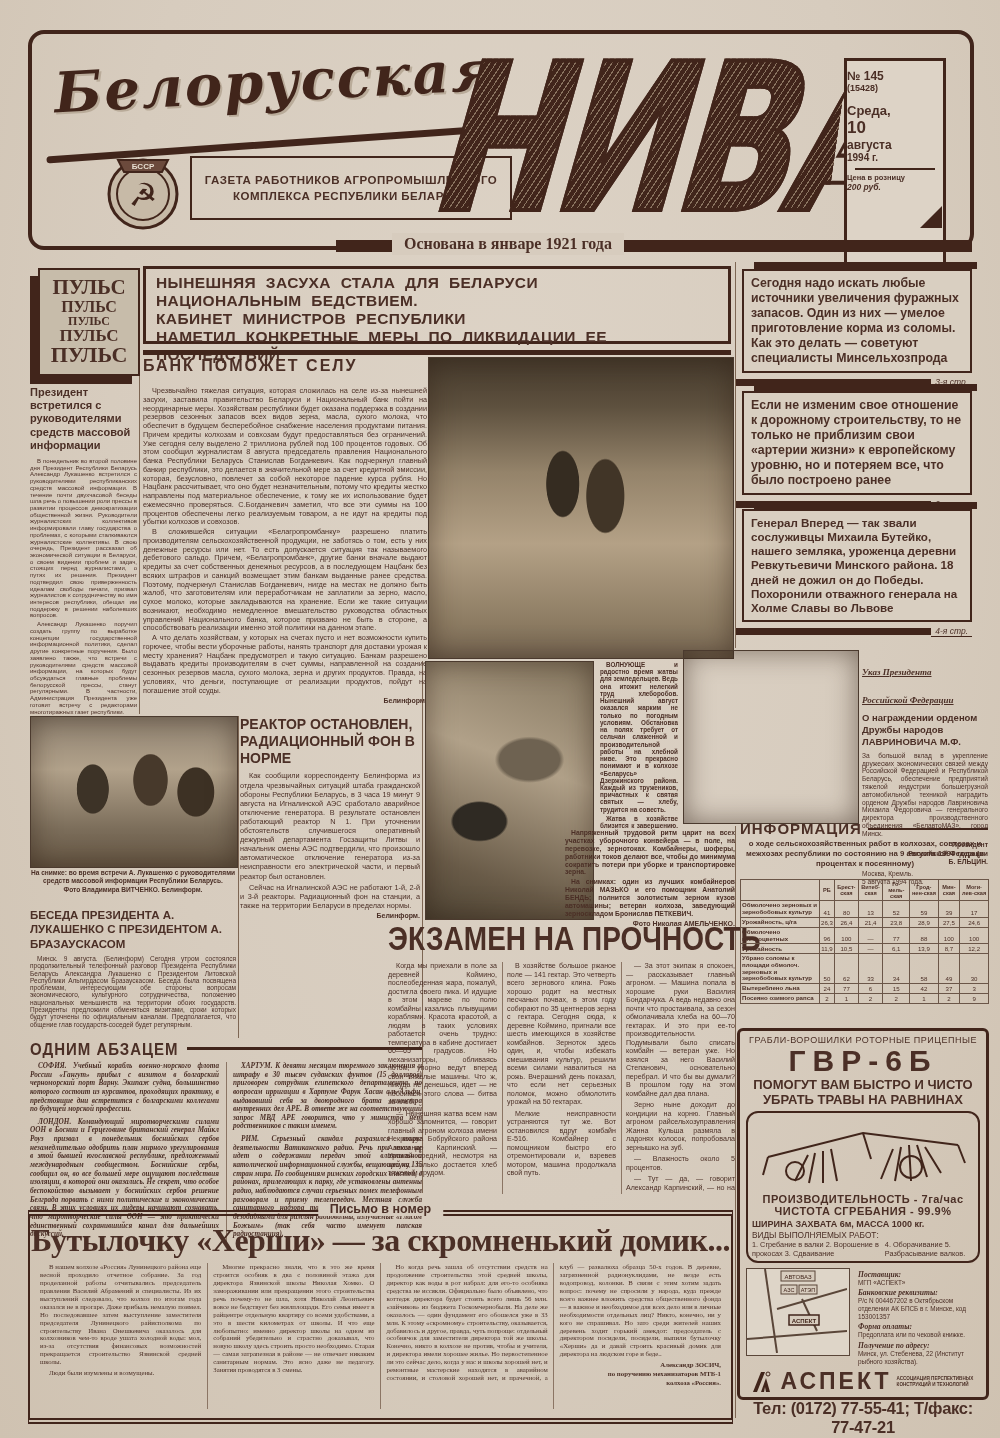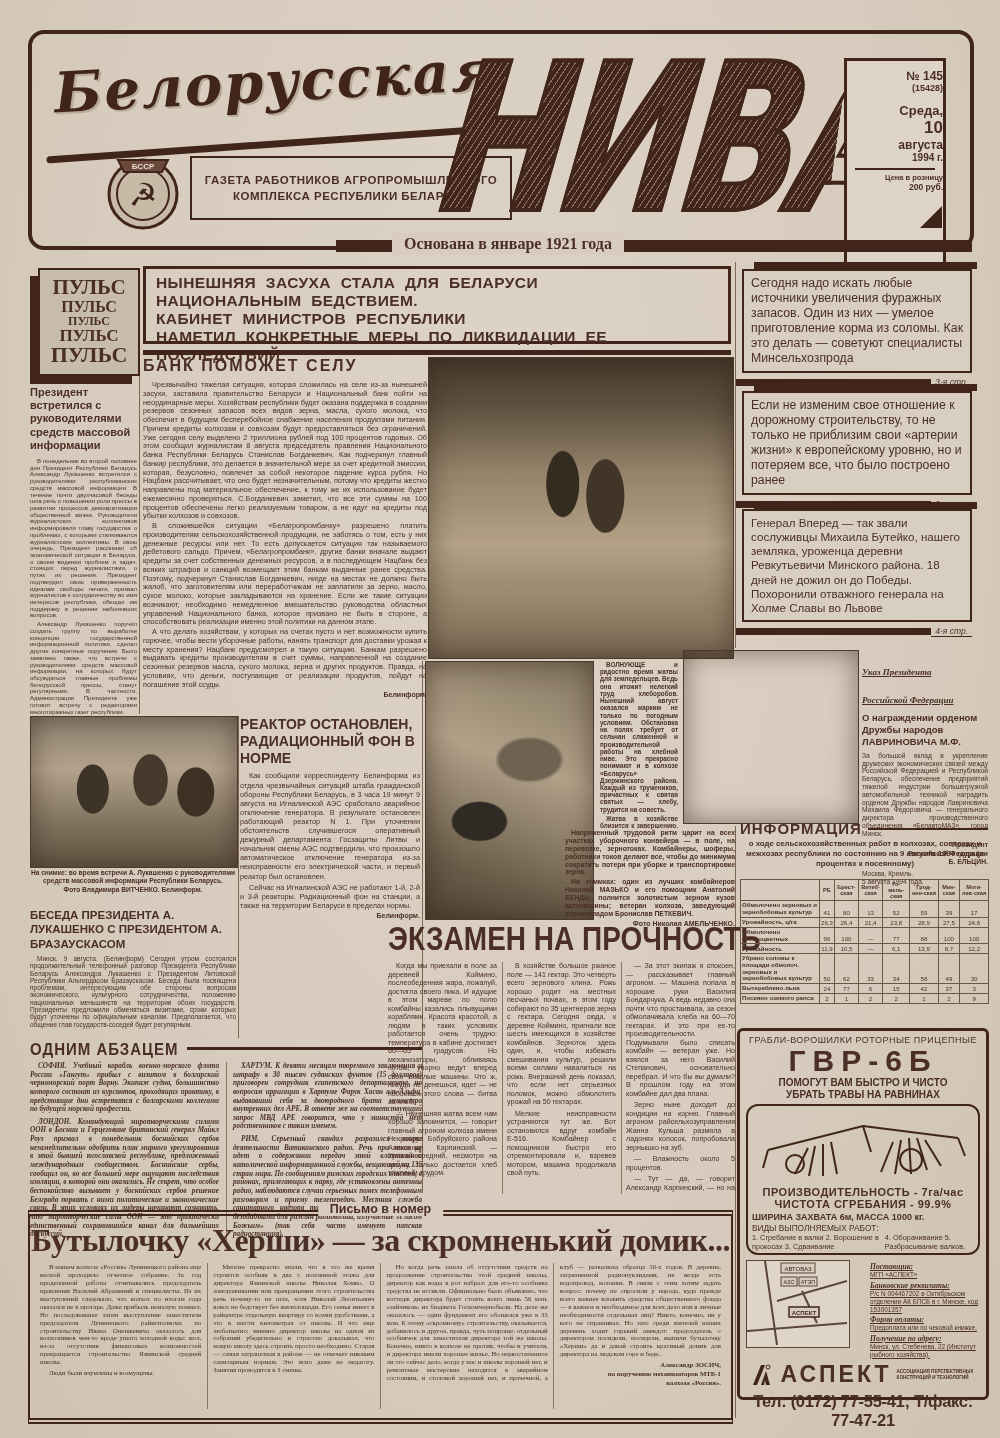--- a/index.html
+++ b/index.html
@@ -19,26 +19,26 @@
   #emblem svg{display:block;}
   #gazette-box{left:158px;top:122px;width:318px;height:60px;border:2px solid #41251b;
     display:flex;flex-direction:column;justify-content:center;gap:4px;text-align:center;
     font-weight:bold;font-size:11.5px;letter-spacing:.5px;}
   #niva{left:432px;top:-14px;width:390px;height:230px;font:italic 900 152px "DejaVu Sans",sans-serif;
     letter-spacing:-6px;color:#41251b;transform:skewX(-8deg) scaleY(1.35);transform-origin:left top;
     background:repeating-linear-gradient(125deg,#41251b 0 4px,#8a7460 4px 5px);
     -webkit-background-clip:text;background-clip:text;-webkit-text-fill-color:transparent;
     -webkit-text-stroke:3px #41251b;}
   #issue-box{left:812px;top:24px;width:102px;height:216px;border:3px solid #41251b;background:#ddd3c6;
-    text-align:right;font-weight:bold;padding-top:8px;box-sizing:border-box;}
+    text-align:left;font-weight:bold;padding-top:8px;box-sizing:border-box;}
   #issue-box .no{font-size:12px;} #issue-box .tot{font-size:9px;font-weight:bold;}
   #issue-box .d1{font-size:13px;margin-top:10px;} #issue-box .d2{font-size:17px;}
   #issue-box .d3{font-size:12px;} #issue-box .d4{font-size:10px;}
   #issue-box hr{border:none;border-top:2px solid #41251b;margin:5px 8px 3px;}
-  #issue-box .pl{font-size:7.5px;} #issue-box .pv{font-size:8.5px;}
+  #issue-box .pl{font-size:7.5px;} #issue-box .pv{font-size:8.5px;font-style:italic;}
   #issue-fold{left:888px;top:172px;width:0;height:0;border-left:22px solid transparent;border-bottom:22px solid #41251b;}
   #founded-bar{left:336px;top:240px;width:636px;height:12px;background:#41251b;}
   #founded-label{left:392px;top:233px;background:#d7ccbe;padding:2px 12px;
     font:bold 16px "Liberation Serif",serif;}
   
   .vrule{width:1px;background:#7d6653;}
   #vr1{left:139px;top:356px;height:358px;} #vr2{left:238px;top:716px;height:322px;}
   #vr3{left:422px;top:661px;height:532px;} #vr4a{left:735px;top:262px;height:386px;}
   #vr4b{left:735px;top:826px;height:592px;}
   
@@ -69,21 +69,21 @@
   #odnim-head .rule{flex:1;height:3px;background:#41251b;}
   #odnim-cols{margin-top:5px;columns:2;column-gap:14px;column-rule:1px solid #8b7564;
     font:bold italic 7.2px "Liberation Serif",serif;line-height:1.2;text-align:justify;}
   #odnim-cols p{margin:0 0 4px;text-indent:8px;}
   
   #lead-box{left:143px;top:266px;width:588px;height:78px;border:3px solid #41251b;box-sizing:border-box;
     padding:5px 10px;display:flex;flex-direction:column;justify-content:space-between;
     font-weight:bold;font-size:15.5px;letter-spacing:.4px;word-spacing:5px;}
   #lead-rule{left:143px;top:350px;width:588px;height:5px;background:#41251b;}
   #bank{left:143px;top:357px;width:284px;}
-  #bank h2{margin:0 0 6px;font-size:16px;letter-spacing:2px;}
+  #bank h2{margin:0 0 12px;font-size:16px;letter-spacing:2px;}
   #bank .smallbody{font-size:7.3px;line-height:1.2;}
   #bank .smallbody p{text-indent:9px;margin:0 0 1px;}
   #photo-wheat{left:428px;top:357px;width:304px;height:300px;
     background:radial-gradient(ellipse 26px 52px at 44% 42%,#352c21 62%,transparent 65%),
       radial-gradient(ellipse 30px 58px at 58% 46%,#413527 62%,transparent 65%),
       linear-gradient(180deg,#453a2c 0%,#5d503e 16%,#94836a 38%,#b4a186 62%,#8d7c63 88%,#776753 100%);}
   #photo-truck{left:425px;top:661px;width:167px;height:257px;
     background:radial-gradient(ellipse 48px 34px at 32% 62%,#2f2a23 55%,transparent 60%),
       radial-gradient(ellipse 60px 40px at 62% 38%,#6e6251 50%,transparent 58%),
       linear-gradient(200deg,#84765f 0%,#b1a189 40%,#695b48 80%,#4e4434 100%);}
@@ -99,21 +99,21 @@
   #reactor .smallbody p{text-indent:9px;margin:0 0 2px;}
   #ekz-title{left:388px;top:920px;width:347px;font-weight:900;font-size:28px;letter-spacing:0;
     white-space:nowrap;transform:scaleY(1.2);transform-origin:left top;}
   #ekz-cols{left:388px;top:962px;width:347px;height:232px;overflow:hidden;columns:3;column-gap:10px;
     column-rule:1px solid #8b7564;font-size:7.1px;line-height:1.2;text-align:justify;}
   #ekz-cols p{margin:0 0 3px;text-indent:8px;}
   
   .teaser{left:742px;width:230px;}
   #teaser-0{top:262px;} #teaser-1{top:384px;} #teaser-2{top:502px;}
   .t-top{height:7px;background:#41251b;margin:0 -5px 0 12px;}
-  .t-box{border:2px solid #41251b;padding:5px 7px;font-weight:normal;line-height:1.22;background:#d9cfc1;}
+  .t-box{border:2px solid #41251b;padding:5px 7px;font-weight:bold;line-height:1.22;background:#d9cfc1;}
   #teaser-0 .t-box,#teaser-1 .t-box{font-size:12.3px;}
   #teaser-2 .t-box{font-size:11.6px;}
   .t-bot{display:flex;align-items:center;margin-left:-6px;margin-top:4px;}
   .t-bar{flex:1;height:7px;background:#41251b;}
   .t-ref{font-style:italic;font-size:8.5px;padding:0 4px;border-bottom:1px solid #41251b;}
   #photo-oldman{left:683px;top:650px;width:174px;height:172px;
     background:radial-gradient(ellipse 34px 30px at 40% 32%,#4a3c2c 60%,transparent 66%),
       radial-gradient(ellipse 52px 66px at 42% 62%,#8a English7a66 40%,#6c5b4a 75%,transparent 80%),
       linear-gradient(160deg,#b3a48c 0%,#9c8c74 45%,#6f5f4c 100%);}
   #ukaz{left:862px;top:650px;width:126px;}
@@ -129,29 +129,29 @@
   #info-table{left:740px;top:879px;width:249px;border-collapse:collapse;font-size:6.1px;}
   #info-table th,#info-table td{border:1px solid #6b5648;padding:1px 1px;vertical-align:bottom;}
   #info-table thead th{font-size:5.6px;line-height:1.1;text-align:center;vertical-align:middle;word-break:break-word;}
   #info-table td{text-align:center;}
   #info-table .lbl{font-weight:bold;text-align:left;width:76px;line-height:1.1;}
   
   #gvr{left:737px;top:1028px;width:252px;height:372px;border:3px solid #41251b;border-radius:6px;
     box-sizing:border-box;padding:4px 6px;}
   #gvr .kick{font-size:9px;letter-spacing:.5px;text-align:center;}
   #gvr .big{font-weight:900;font-size:30px;letter-spacing:7px;text-align:center;line-height:1.05;}
-  #gvr .promise{font-weight:bold;font-size:10px;text-align:center;line-height:1.2;}
+  #gvr .promise{font-weight:bold;font-size:13px;text-align:center;line-height:1.2;}
   #gvr-inner{border:2px solid #41251b;border-radius:12px;margin-top:3px;padding:2px 4px;}
   #gvr-inner .prod{font-weight:900;font-size:11px;text-align:center;letter-spacing:.5px;}
   #gvr-inner .wid{font-weight:bold;font-size:9px;margin-top:2px;}
   #gvr-inner .wt{font-size:8.3px;margin-top:1px;}
   #gvr-works{display:flex;gap:6px;font-size:7.3px;line-height:1.3;}
   #gvr-bottom{display:flex;margin-top:5px;}
   #gvr-map{width:102px;height:86px;border:1px solid #5a4639;background:#ded5c8;position:relative;flex:none;}
-  #gvr-contacts{flex:1;padding-left:20px;font-size:6.4px;line-height:1.2;text-decoration:underline;}
+  #gvr-contacts{flex:1;padding-left:8px;font-size:6.4px;line-height:1.2;}
   #gvr-contacts .lab{font:bold italic 7.6px "Liberation Serif",serif;margin-top:2px;}
   #gvr-logo-row{display:flex;align-items:center;justify-content:center;gap:5px;margin-top:3px;}
   #gvr-logo-row .logotext{font-weight:900;font-size:23px;letter-spacing:3px;}
   #gvr-logo-row .logosub{font-weight:bold;font-size:4.6px;width:78px;line-height:1.25;}
   #gvr .phone{font-weight:900;font-size:16.5px;text-align:center;margin-top:4px;letter-spacing:-.3px;}
   
   #hershi{left:28px;top:1210px;width:705px;height:214px;border:2px solid #41251b;
     border-top:6px double #41251b;border-bottom:6px double #41251b;box-sizing:border-box;}
   #pismo{position:absolute;top:-14px;left:50%;transform:translateX(-50%);background:#d7ccbe;
     padding:0 12px;font-weight:bold;font-size:12.5px;white-space:nowrap;}

